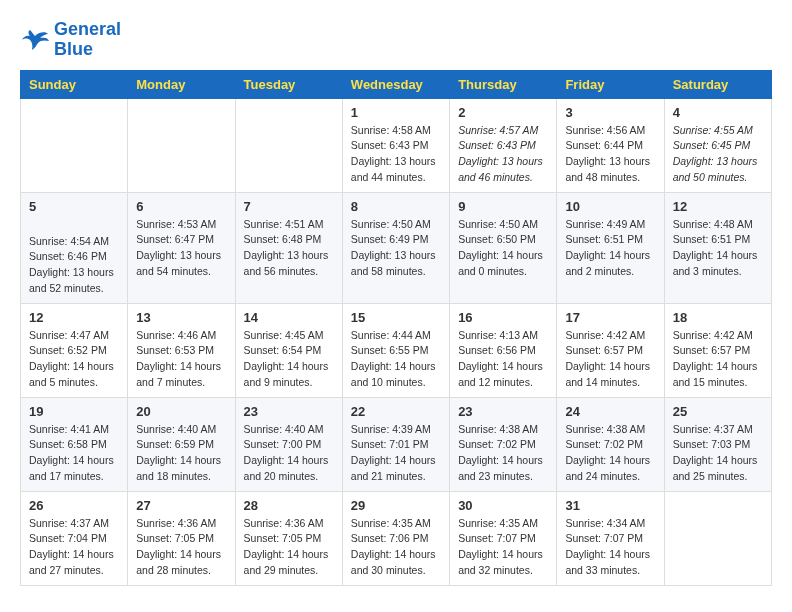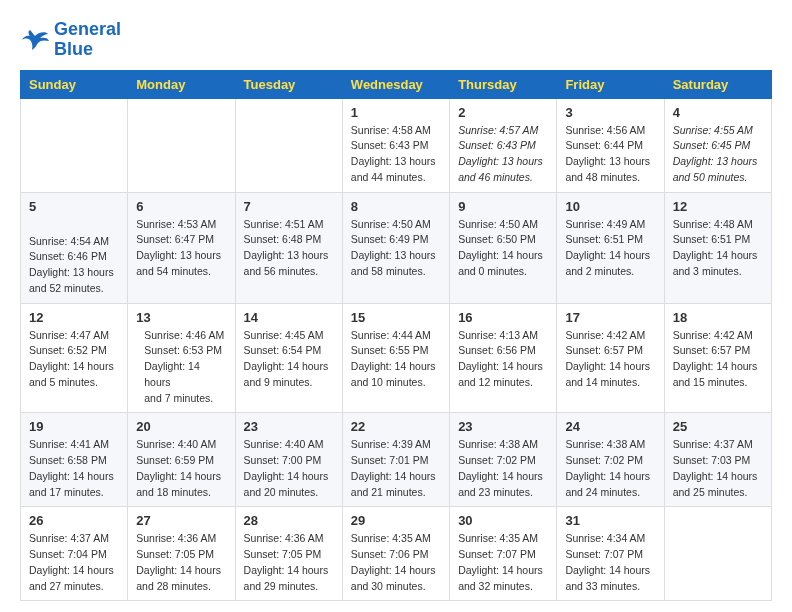--- a/index.html
+++ b/index.html
@@ -207,21 +207,21 @@
       <tr>
         <td>
           <div class="day-number">12</div>
           <div class="day-info" style="white-space: pre-line;">Sunrise: 4:47 AM
 Sunset: 6:52 PM
 Daylight: 14 hours
 and 5 minutes.</div>
         </td>
         <td>
           <div class="day-number">13</div>
-          <div class="day-info" style="white-space: pre-line; margin-left: 8px;">Sunrise: 4:46 AM
+          <div class="day-info" style="white-space: pre-line;">Sunrise: 4:46 AM
 Sunset: 6:53 PM
 Daylight: 14 hours
 and 7 minutes.</div>
         </td>
         <td>
           <div class="day-number">14</div>
           <div class="day-info" style="white-space: pre-line;">Sunrise: 4:45 AM
 Sunset: 6:54 PM
 Daylight: 14 hours
 and 9 minutes.</div>

